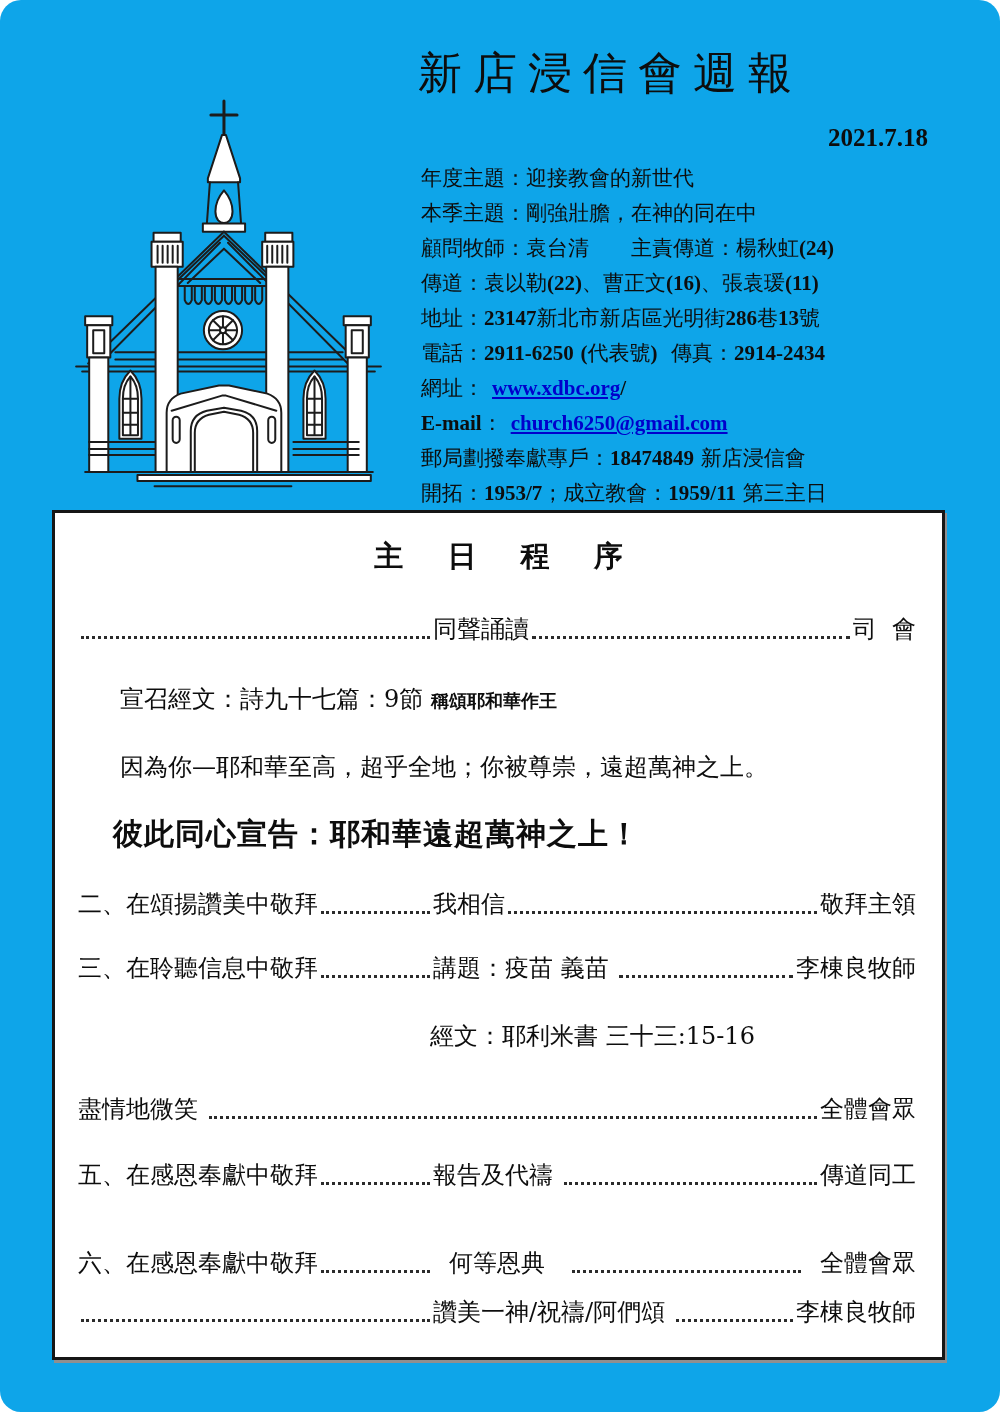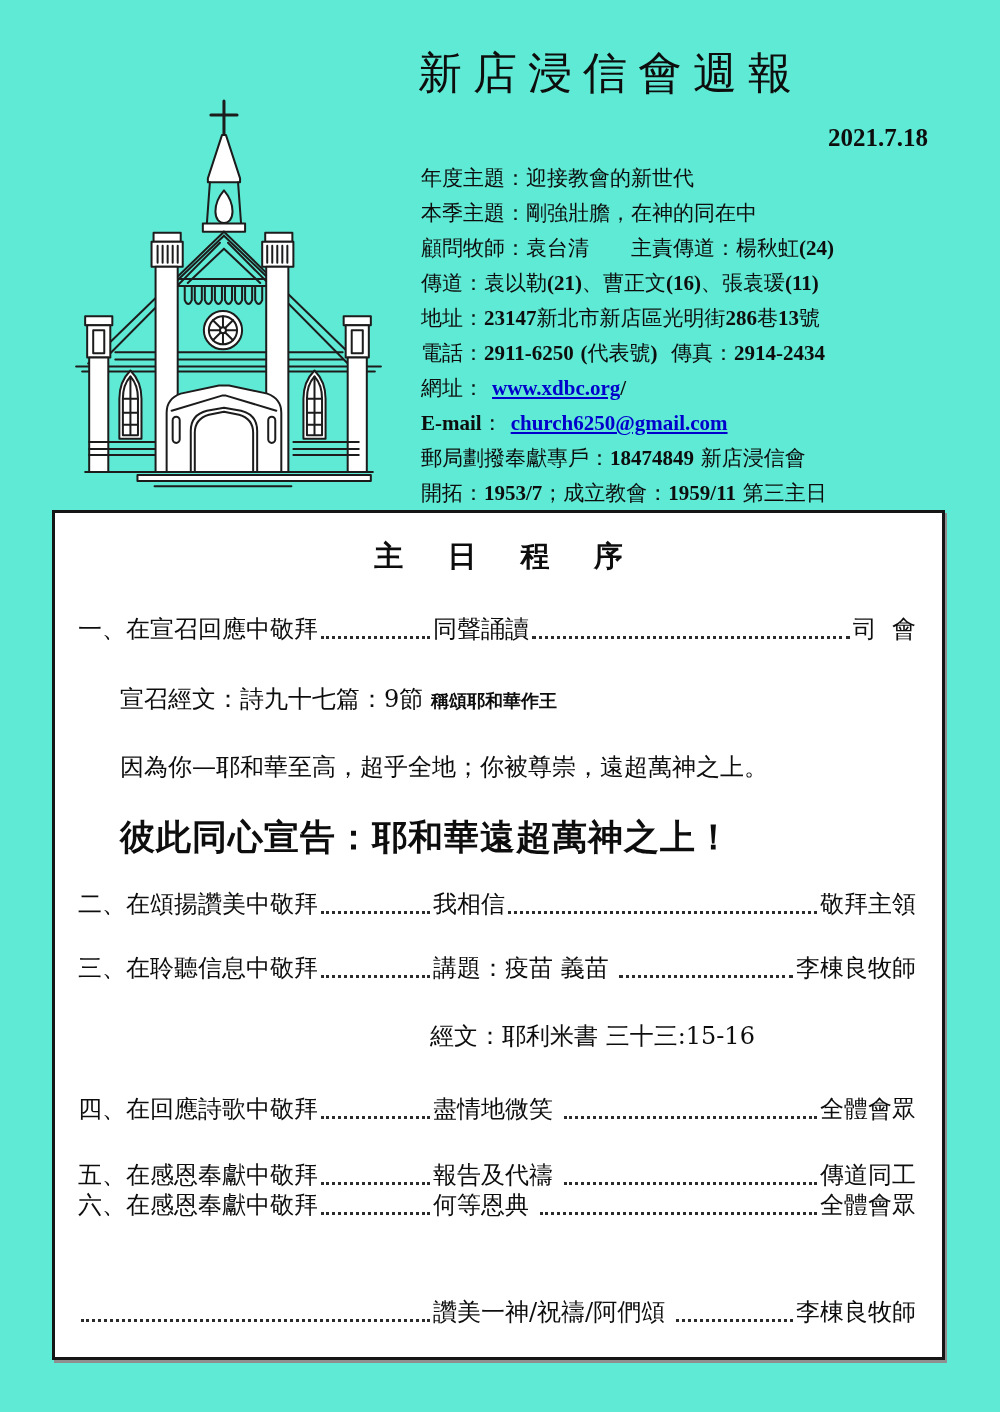--- a/index.html
+++ b/index.html
@@ -1,18 +1,18 @@
 <!DOCTYPE html>
 <html><head>
 <meta charset="utf-8">
 <style>
   html,body{margin:0;padding:0;background:#ffffff;}
   .page{
-    position:relative;width:1000px;height:1412px;background:#5eead4;overflow:hidden;
-    font-family:"DejaVu Serif","Liberation Serif",serif;color:#0d0d0d;
+    position:relative;width:1000px;height:1412px;background:#0ea5e9;overflow:hidden;
+    font-family:"DejaVu Serif","Liberation Serif",serif;color:#0d0d0d;border-radius:21px;
   }
   
   .title{
     position:absolute;left:418px;top:44px;margin:0;
     font-size:44px;font-weight:500;letter-spacing:11px;white-space:pre;
   }
   .date{
     position:absolute;top:124px;right:72px;
     font-size:25px;font-weight:bold;font-family:"Liberation Serif",serif;
   }
@@ -32,21 +32,21 @@
     position:absolute;top:24px;left:0;right:0;margin:0;text-align:center;
     font-size:29px;font-weight:bold;letter-spacing:17px;text-indent:17px;white-space:pre;
   }
   #service-rows > div{position:absolute;}
   .srow{left:23px;right:26px;display:flex;align-items:flex-end;font-size:24px;}
   .c-left{display:flex;width:355px;flex:none;align-items:flex-end;min-width:0;}
   .txt,.c-mid,.c-right{white-space:pre;}
   .dots{flex:1 1 auto;min-width:10px;border-bottom:3px dotted #2b2b2b;margin:0 3px 6px 3px;height:0;}
   .sub{left:65px;font-size:24px;white-space:pre;}
   .sub b{font-size:18px;}
-  .proclaim{left:65px;font-size:35px;font-weight:bold;letter-spacing:1px;white-space:pre;}
+  .proclaim{left:58px;font-size:30px;font-weight:bold;letter-spacing:1px;white-space:pre;}
   .midsub{left:375px;font-size:24px;white-space:pre;}
 </style>
 </head>
 <body>
 
 <div class="page">
 
   <svg class="church" viewBox="0 0 340 420" fill="none" stroke="#1c1c1c" stroke-width="2" stroke-linecap="round" stroke-linejoin="round">
 
     <path d="M165 22 V60 M152 36 H178" stroke-width="3"></path>
@@ -130,35 +130,34 @@
       <path d="M96 405 H232"></path>
     </g>
   </svg>
 
   <h1 class="title">新店浸信會週報</h1>
   <div class="date">2021.7.18</div>
   <div class="info" id="info-lines">
       <div class="info-line">年度主題：迎接教會的新世代</div>
       <div class="info-line">本季主題：剛強壯膽，在神的同在中</div>
       <div class="info-line">顧問牧師：袁台清　　主責傳道：楊秋虹<b class="lat">(24)</b></div>
-      <div class="info-line">傳道：袁以勒<b class="lat">(21)</b>、曹正文<b class="lat">(16)</b>、張袁瑗<b class="lat">(11)</b></div>
+      <div class="info-line">傳道：袁以勒<b class="lat">(22)</b>、曹正文<b class="lat">(16)</b>、張袁瑗<b class="lat">(11)</b></div>
       <div class="info-line">地址：<b class="lat">23147</b>新北市新店區光明街<b class="lat">286</b>巷<b class="lat">13</b>號</div>
       <div class="info-line">電話：<b class="lat">2911-6250</b> <b class="lat">(</b>代表號<b class="lat">)</b>  傳真：<b class="lat">2914-2434</b></div>
       <div class="info-line">網址：<a class="link" href="#">www.xdbc.org</a><b class="lat">/</b></div>
       <div class="info-line"><b class="lat">E-mail</b>：<a class="link" href="#">church6250@gmail.com</a></div>
       <div class="info-line">郵局劃撥奉獻專戶：<b class="lat">18474849</b> 新店浸信會</div>
       <div class="info-line">開拓：<b class="lat">1953/7</b>；成立教會：<b class="lat">1959/11</b> 第三主日</div>
     </div>
 
   <section class="box">
     <h2 class="box-title">主 日 程 序</h2>
     <div id="service-rows">
         <div class="srow" style="top: 100px;">
           <span class="c-left">
-            <span class="txt">一、在宣召回應中敬拜</span>
             <span class="dots"></span>
           </span>
           <span class="c-mid">同聲誦讀</span>
           <span class="dots"></span>
           <span class="c-right">司  會</span>
         </div>
         <div class="sub" style="top: 170px;"><span>宣召經文：詩九十七篇：9節 </span><b>稱頌耶和華作王</b></div>
         <div class="sub" style="top: 238px;"><span>因為你—耶和華至高，超乎全地；你被尊崇，遠超萬神之上。</span></div>
         <div class="proclaim" style="top: 301px;"><b>彼此同心宣告：耶和華遠超萬神之上！</b></div>
         <div class="srow" style="top: 375px; justify-content: center;">
@@ -174,38 +173,34 @@
           <span class="c-left">
             <span class="txt">三、在聆聽信息中敬拜</span>
             <span class="dots"></span>
           </span>
           <span class="c-mid">講題：疫苗 義苗 </span>
           <span class="dots"></span>
           <span class="c-right">李棟良牧師</span>
         </div>
         <div class="midsub" style="top: 507px;"><span>經文：耶利米書 三十三:15-16</span></div>
         <div class="srow" style="top: 580px;">
-          <span class="c-left">
-            <span class="txt">四、在回應詩歌中敬拜</span>
-            <span class="dots"></span>
-          </span>
           <span class="c-mid">盡情地微笑 </span>
           <span class="dots"></span>
           <span class="c-right">全體會眾</span>
         </div>
         <div class="srow" style="top: 646px;">
           <span class="c-left">
             <span class="txt">五、在感恩奉獻中敬拜</span>
             <span class="dots"></span>
           </span>
           <span class="c-mid">報告及代禱 </span>
           <span class="dots"></span>
           <span class="c-right">傳道同工</span>
         </div>
-        <div class="srow" style="top: 676px;">
+        <div class="srow" style="top: 734px; gap: 16px;">
           <span class="c-left">
             <span class="txt">六、在感恩奉獻中敬拜</span>
             <span class="dots"></span>
           </span>
           <span class="c-mid">何等恩典 </span>
           <span class="dots"></span>
           <span class="c-right">全體會眾</span>
         </div>
         <div class="srow" style="top: 783px;">
           <span class="c-left">

